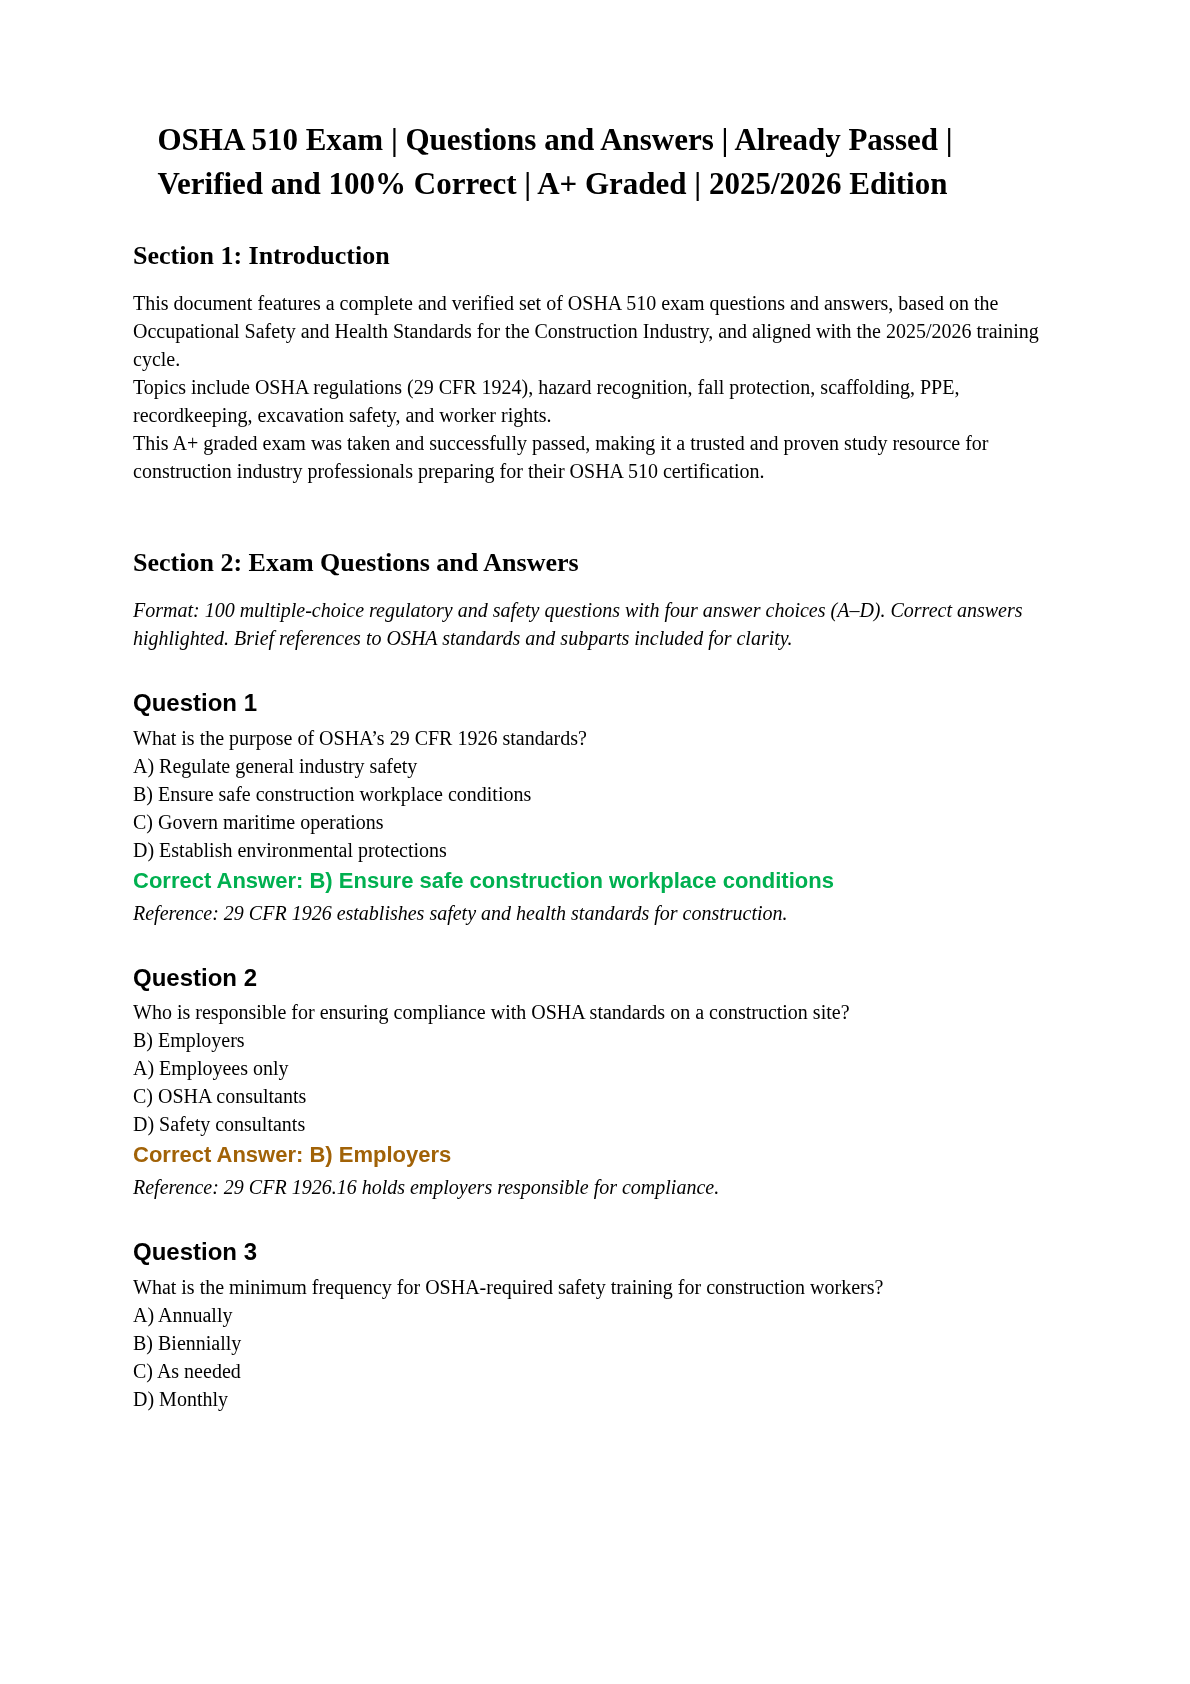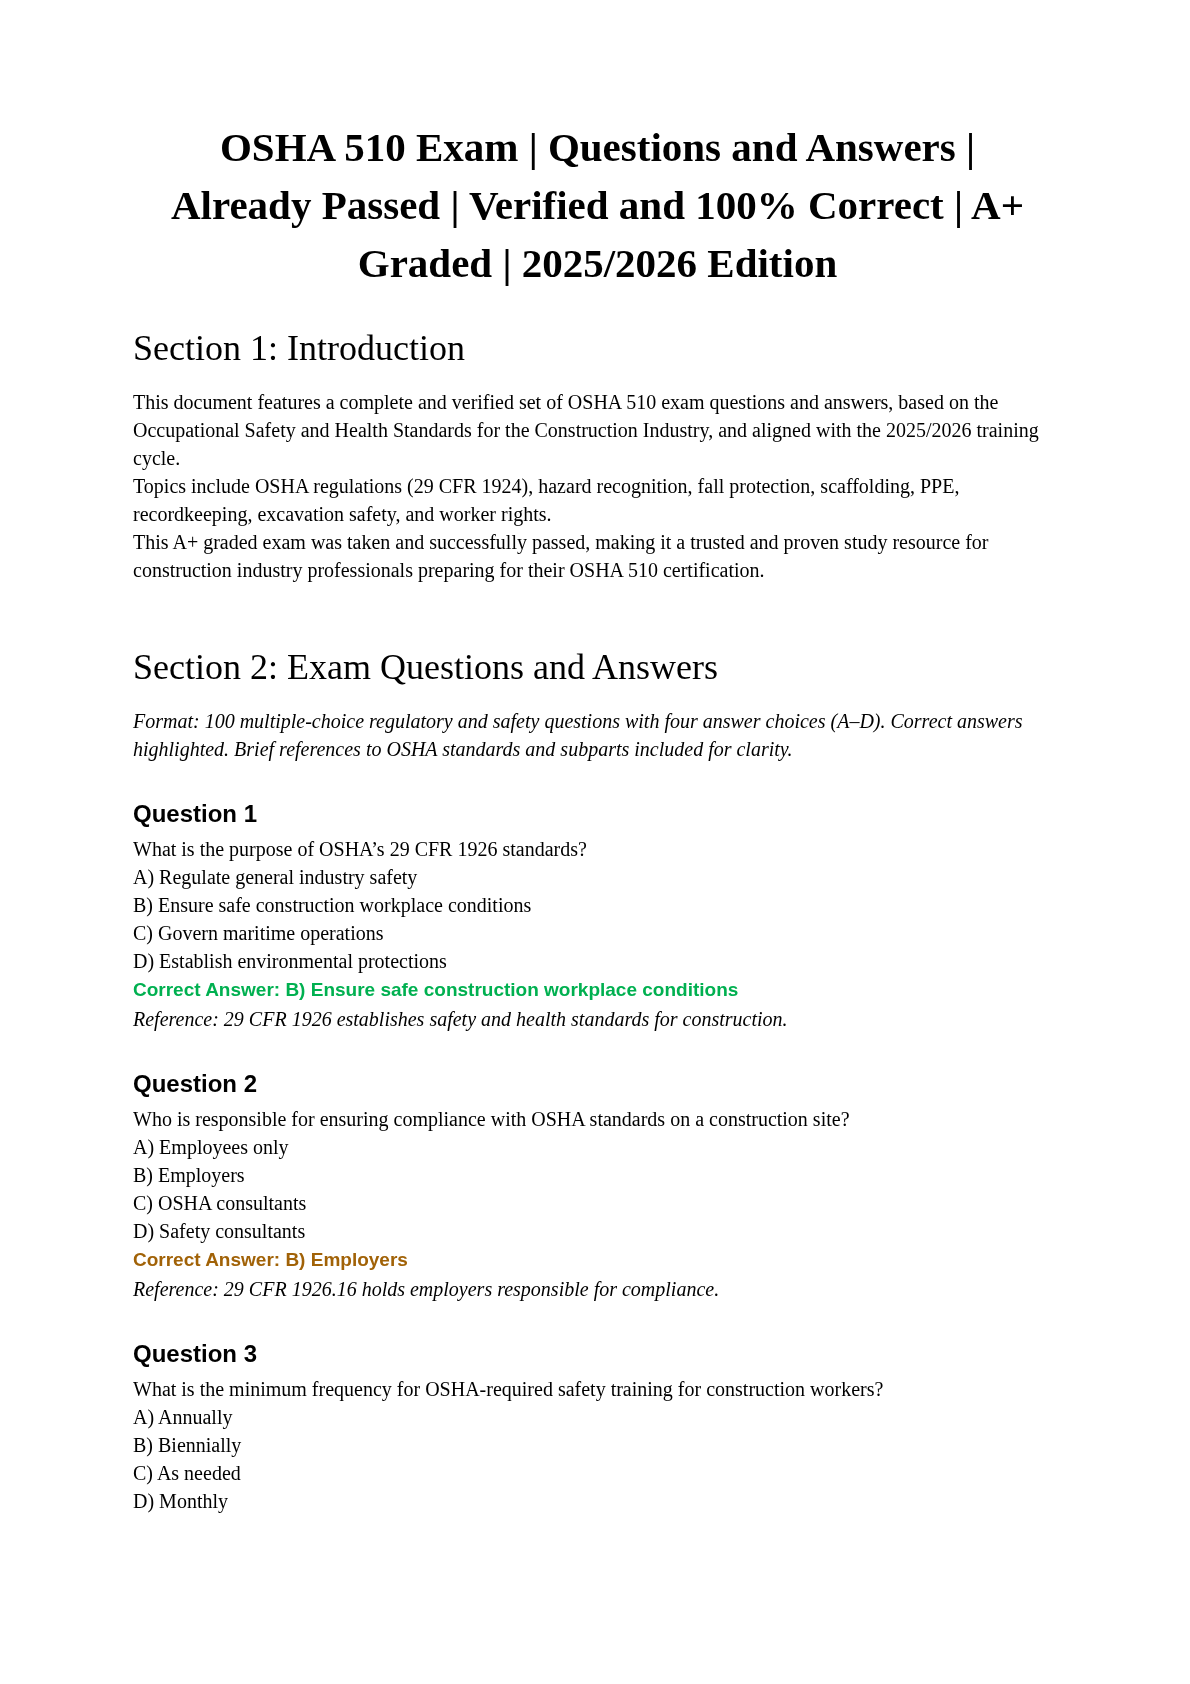--- a/index.html
+++ b/index.html
@@ -11,30 +11,29 @@
     font-family: "Liberation Serif", serif;
     color: #000000;
   }
   .page {
     width: 1190px;
     height: 1684px;
     padding: 118px 128px 40px 133px;
     overflow: hidden;
   }
   .doc-title {
-    font-size: 41px;
+    font-size: 31px;
     font-weight: bold;
-    text-align: center;
     line-height: 1.42;
     max-width: 880px;
     margin: 0 auto 34px auto;
   }
   .section-heading {
-    font-size: 36px;
-    font-weight: normal;
+    font-size: 26px;
+    font-weight: bold;
     margin: 16px 0 18px 0;
     line-height: 1.2;
   }
   .section-heading.second {
     margin-top: 62px;
   }
   .body-text {
     font-size: 20px;
     line-height: 1.4;
   }
@@ -53,21 +52,21 @@
     font-size: 24px;
     font-family: "Liberation Sans", "DejaVu Sans", sans-serif;
     margin-bottom: 4px;
   }
   .q-line {
     margin: 0;
   }
   .q-answer {
     font-weight: bold;
     font-family: "Liberation Sans", "DejaVu Sans", sans-serif;
-    font-size: 19px;
+    font-size: 22px;
     margin: 2px 0;
   }
   .q-ref {
     font-style: italic;
     margin: 0;
   }
 </style>
 </head>
 <body>
 
@@ -96,22 +95,22 @@
       <p class="q-line">B) Ensure safe construction workplace conditions</p>
       <p class="q-line">C) Govern maritime operations</p>
       <p class="q-line">D) Establish environmental protections</p>
       <p class="q-line q-answer answer-green" style="color: rgb(0, 176, 80);">Correct Answer: B) Ensure safe construction workplace conditions</p>
       <p class="q-line q-ref">Reference: 29 CFR 1926 establishes safety and health standards for construction.</p>
     </section>
 
     <section class="question">
       <div class="q-label">Question 2</div>
       <p class="q-line">Who is responsible for ensuring compliance with OSHA standards on a construction site?</p>
+      <p class="q-line">B) Employers</p>
       <p class="q-line">A) Employees only</p>
-      <p class="q-line">B) Employers</p>
       <p class="q-line">C) OSHA consultants</p>
       <p class="q-line">D) Safety consultants</p>
       <p class="q-line q-answer answer-green" style="color: #a16207;">Correct Answer: B) Employers</p>
       <p class="q-line q-ref">Reference: 29 CFR 1926.16 holds employers responsible for compliance.</p>
     </section>
 
     <section class="question">
       <div class="q-label">Question 3</div>
       <p class="q-line">What is the minimum frequency for OSHA-required safety training for construction workers?</p>
       <p class="q-line">A) Annually</p>

